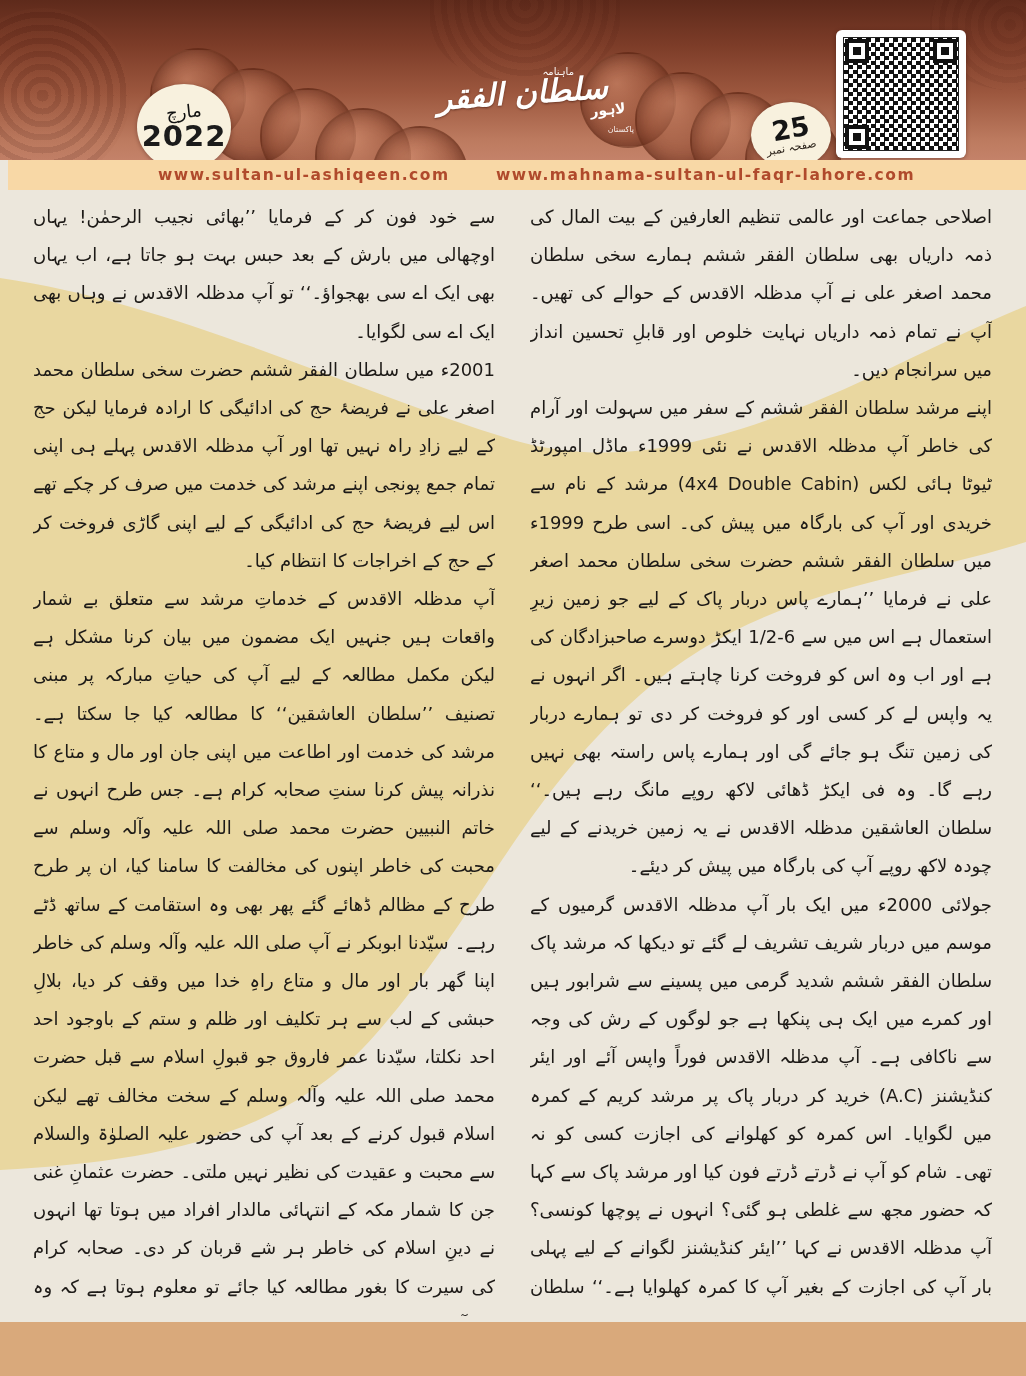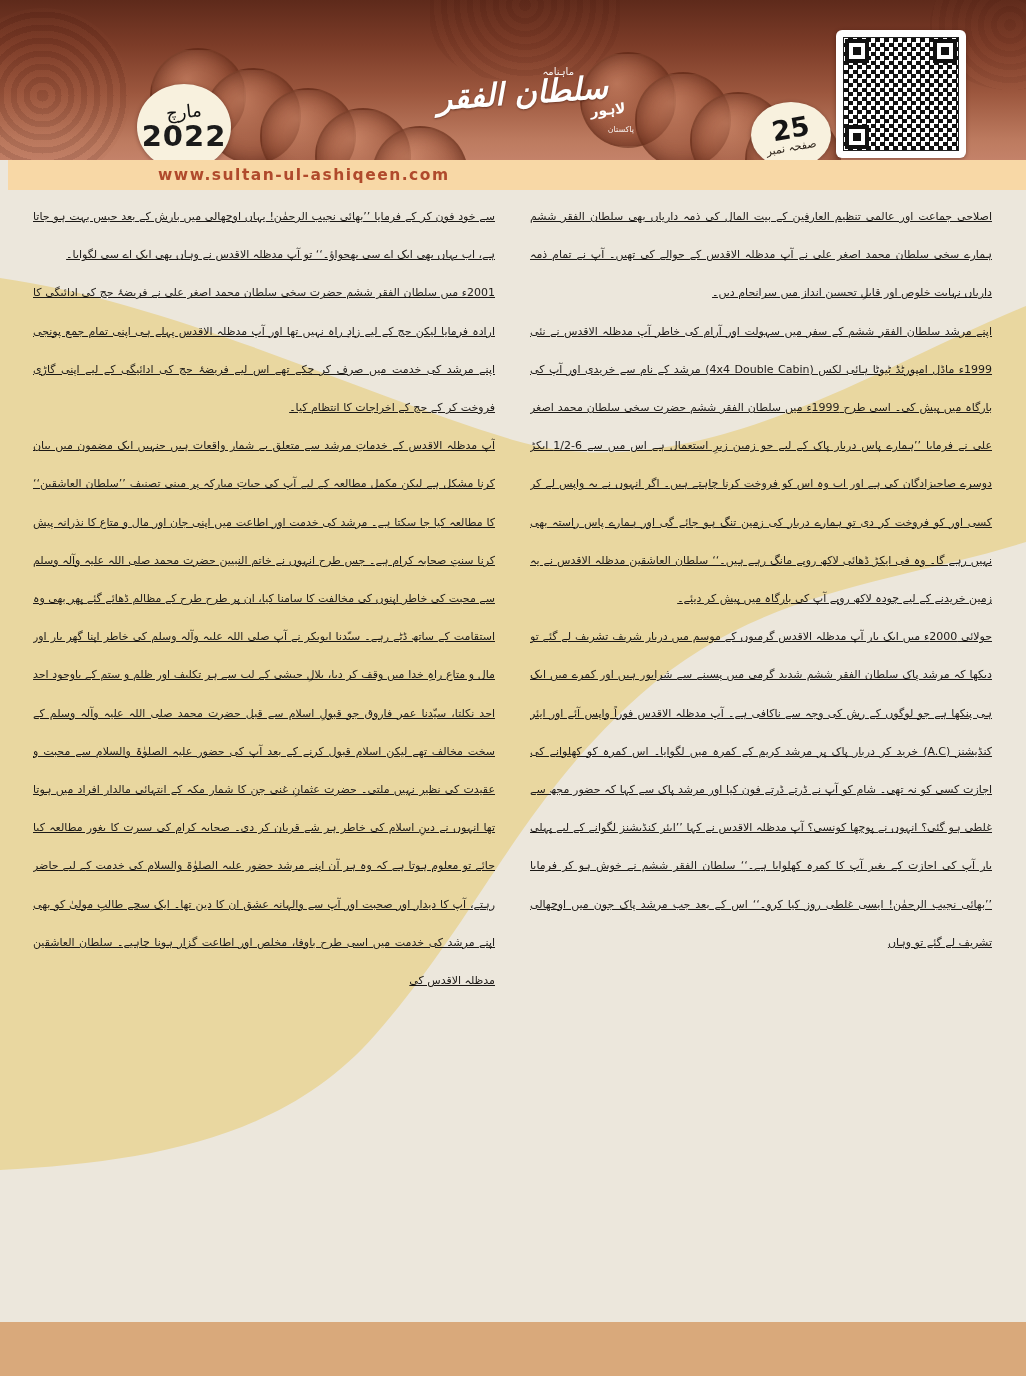--- a/index.html
+++ b/index.html
@@ -56,21 +56,21 @@
     display:flex;align-items:center;font-weight:bold;font-size:15.5px;color:var(--url-text);
     letter-spacing:1.5px;font-family:"DejaVu Sans",sans-serif;}
   .urlbar .u-left{position:absolute;left:150px;}
   .urlbar .u-right{position:absolute;left:488px;}
 
   
   .content{position:absolute;left:0;top:190px;width:1026px;height:1132px;background:var(--body-bg);overflow:hidden;}
   .swoosh{position:absolute;left:0;top:0;width:100%;height:100%;}
   .col{position:absolute;top:8px;width:462px;height:1118px;overflow:hidden;
     direction:rtl;text-align:justify;color:var(--text);
-    font-size:11px;line-height:38.2px;text-decoration:underline;}
+    font-size:18px;line-height:38.2px;}
   .col p{margin:0;}
   .col-right{right:34px;}
   .col-left{left:33px;}
 
   
   .footer{position:absolute;left:0;top:1322px;width:1026px;height:54px;background:var(--footer);}
 </style>
 </head>
 <body>
 
@@ -111,20 +111,21 @@
       <div class="qr-inner">
         <div class="qr-f tl"></div>
         <div class="qr-f tr"></div>
         <div class="qr-f bl"></div>
       </div>
     </div>
   </header>
 
   <div class="urlbar">
     <span class="u-left">www.sultan-ul-ashiqeen.com</span>
+    <span class="u-right">www.mahnama-sultan-ul-faqr-lahore.com</span>
   </div>
 
   <main class="content">
     <svg class="swoosh" viewBox="0 0 1026 1132" preserveAspectRatio="none" aria-hidden="true">
       <path d="M 0 88 C 170 112 350 200 513 250 C 690 302 870 180 1026 116
                L 1026 352 C 900 392 760 398 640 505 C 520 612 480 725 375 845
                C 285 948 150 972 0 980 Z" fill="#e9d7a0"></path>
     </svg>
 
     <section class="col col-right">

